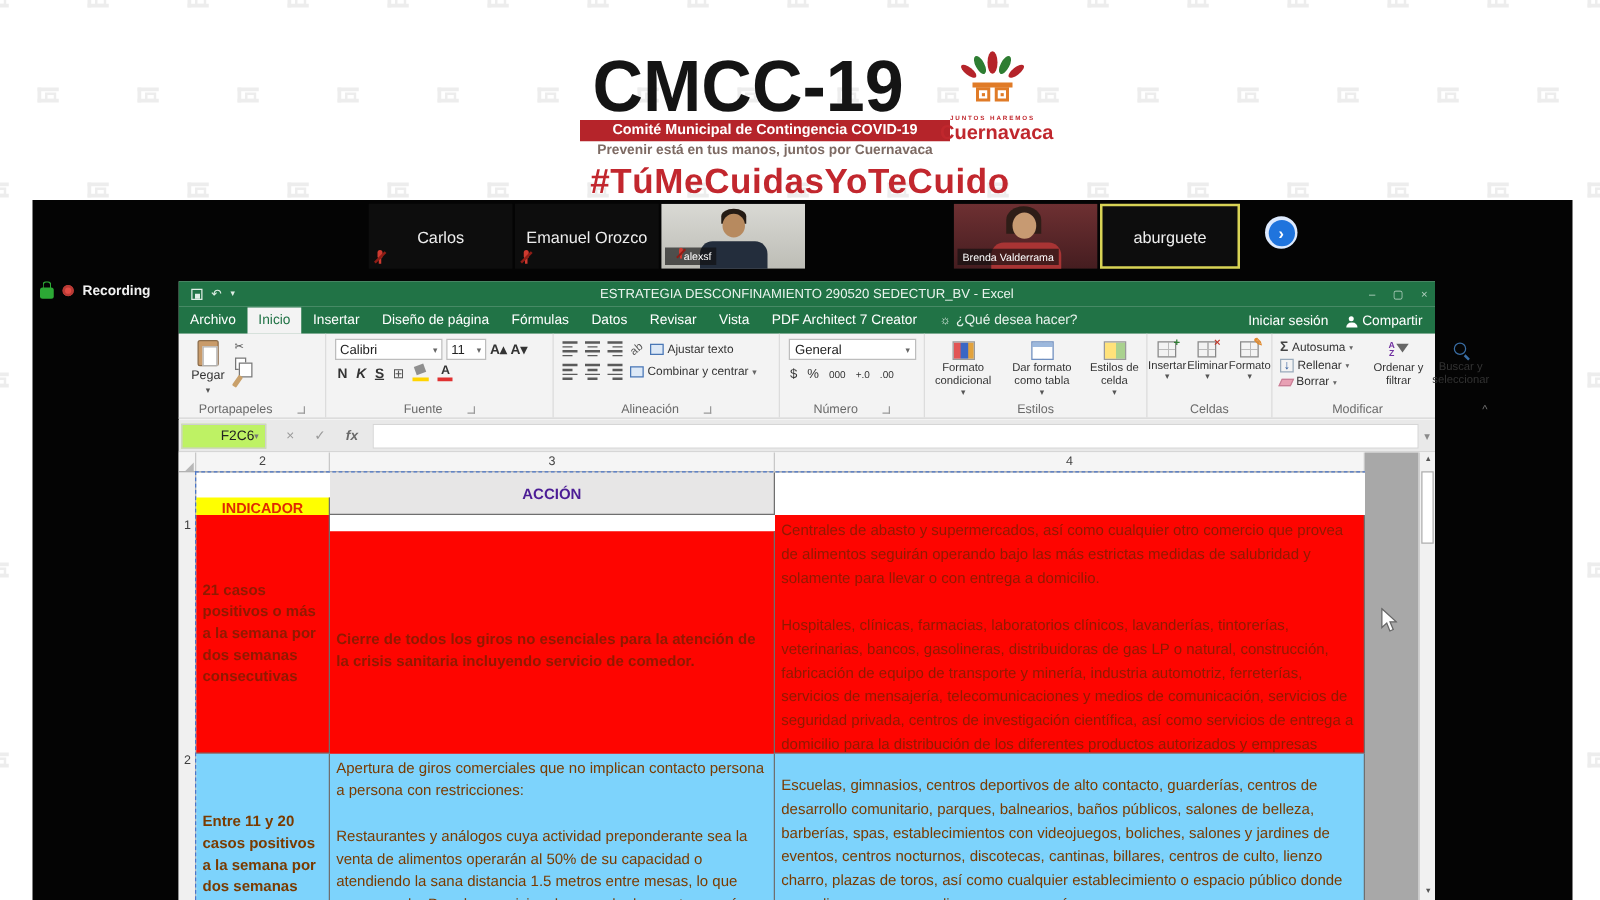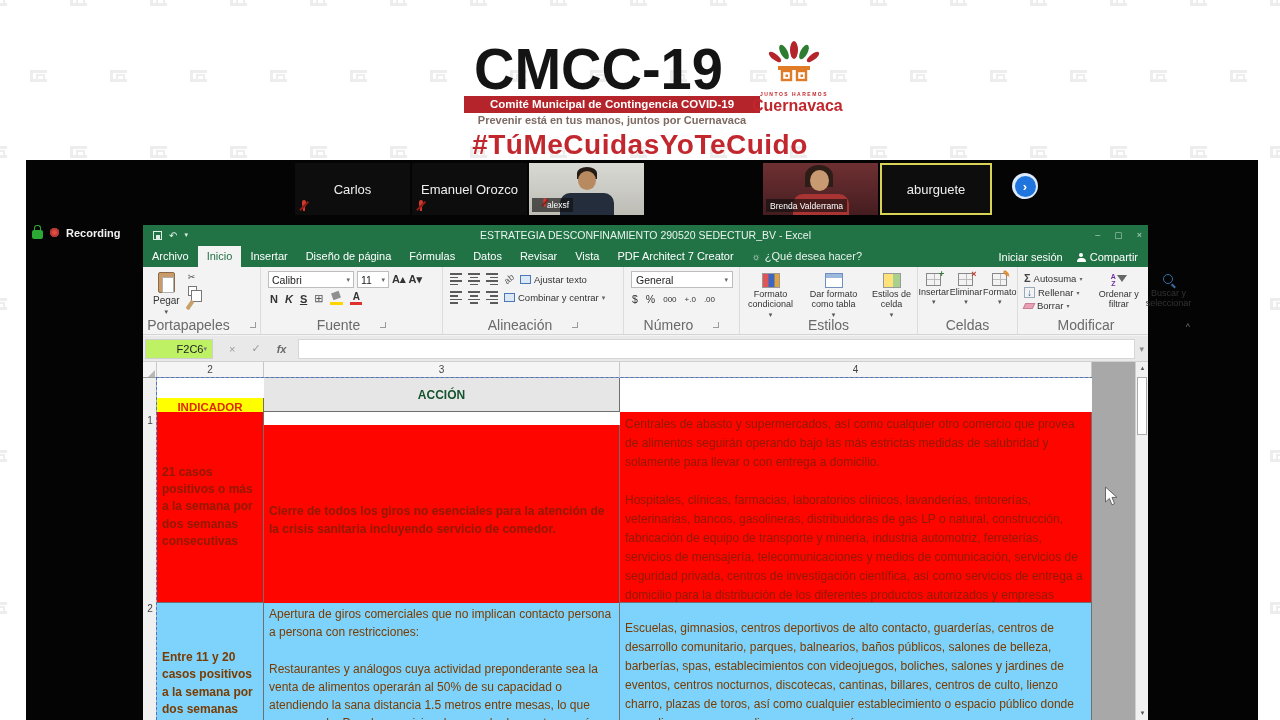--- a/index.html
+++ b/index.html
@@ -80,21 +80,21 @@
   .tellme .bulb { font-size:10px; }
   .tabs-right { margin-left:auto; display:flex; align-items:center; gap:14px; padding-right:10px; padding-bottom:4px; }
   .person-ico { width:9px; height:9px; position:relative; display:inline-block; }
   .person-ico::before { content:''; position:absolute; left:2.5px; top:0; width:4px; height:4px; border-radius:50%; background:#fff; }
   .person-ico::after { content:''; position:absolute; left:0; bottom:0; width:9px; height:4px; border-radius:4px 4px 0 0; background:#fff; }
 
   
   .xl-ribbon { position:absolute; left:0; top:42px; width:1005px; height:68px; background:#f3f3f3;
     border-bottom:1px solid #d5d5d5; display:flex; }
   .grp { position:relative; height:100%; border-right:1px solid #dcdcdc; flex-shrink:0; }
-  .grp-label { position:absolute; bottom:1px; left:0; width:100%; text-align:center; font-size:14px; color:#6a6a6a;
+  .grp-label { position:absolute; bottom:1px; left:0; width:100%; text-align:center; font-size:10px; color:#6a6a6a;
     display:flex; align-items:center; justify-content:center; gap:20px; }
   .dlg { width:6px; height:6px; border-right:1.2px solid #9a9a9a; border-bottom:1.2px solid #9a9a9a; display:inline-block; }
   .rbtn-big { display:inline-flex; flex-direction:column; align-items:center; gap:2px; font-size:10px; color:#333; }
   .small-ico-col { display:flex; flex-direction:column; gap:4px; margin-left:8px; margin-top:5px; font-size:9px; color:#444; }
   .paste-ico { width:17px; height:21px; background:#c99b6a; border:1px solid #8a6b49; border-radius:2px; position:relative; }
   .paste-ico::after { content:''; position:absolute; left:3px; top:4px; width:10px; height:14px; background:#fff; border:1px solid #b0b0b0; }
   .copy-ico { width:9px; height:10px; border:1px solid #777; position:relative; background:#fff; }
   .copy-ico::after { content:''; position:absolute; left:2.5px; top:2.5px; width:9px; height:10px; border:1px solid #777; background:#fff; }
   .brush-ico { width:4px; height:10px; background:#c9a06a; transform:rotate(35deg); border-radius:1px; }
   .fontname-box, .fontsize-box { background:#fff; border:1px solid #bdbdbd; height:17px; font-size:10.5px; color:#222;
@@ -167,21 +167,21 @@
   .corner-cell { position:absolute; left:0; top:0; width:14px; height:16px; border-right:1px solid #c8c8c8; }
   .corner-cell::after { content:''; position:absolute; right:1px; bottom:1px; width:0; height:0;
     border-left:7px solid transparent; border-bottom:7px solid #b8b8b8; }
   .colh { position:absolute; top:0; height:16px; font-size:10px; color:#444; text-align:center; line-height:16px;
     border-right:1px solid #c8c8c8; }
   .row-heads { position:absolute; left:0; top:16px; width:14px; height:342px; background:#f0f0f0; border-right:1px solid #b5b5b5; }
   .rowh { position:absolute; left:0; width:14px; text-align:center; font-size:10px; color:#3e3e3e; }
   .cell { position:absolute; overflow:hidden; border-right:1px solid #6f6f6f; border-bottom:1px solid #6f6f6f; }
   .cell-inner { padding:2px 5px; }
   .hdr-cell { background:#e7e6e6; display:flex; align-items:center; justify-content:center;
-    font-weight:700; font-size:12px; color:#14532d; text-align:center; }
+    font-weight:700; font-size:12px; color:#4c1d95; text-align:center; }
   .hdr-yellow { background:#ffff00; color:#e02800; line-height:1.25; }
   .red-bg { background:#fe0500; color:#8f1a00; }
   .org-bg { background:#7dd3fc; color:#7a3b00; }
   .cell-mid { display:flex; align-items:center; }
   .celltext { font-size:12px; line-height:1.5; white-space:pre-line; }
   .bold { font-weight:700; }
   .lh-tall { line-height:1.62; }
   .gray-zone { position:absolute; left:949px; top:0px; width:43px; height:358px; background:#a8a8a8; }
   .print-border { position:absolute; pointer-events:none; border:1px dashed #4a76c9; }
   .vscroll { position:absolute; left:992px; top:0; width:13px; height:358px; background:#f1f1f1; border-left:1px solid #d0d0d0; }

